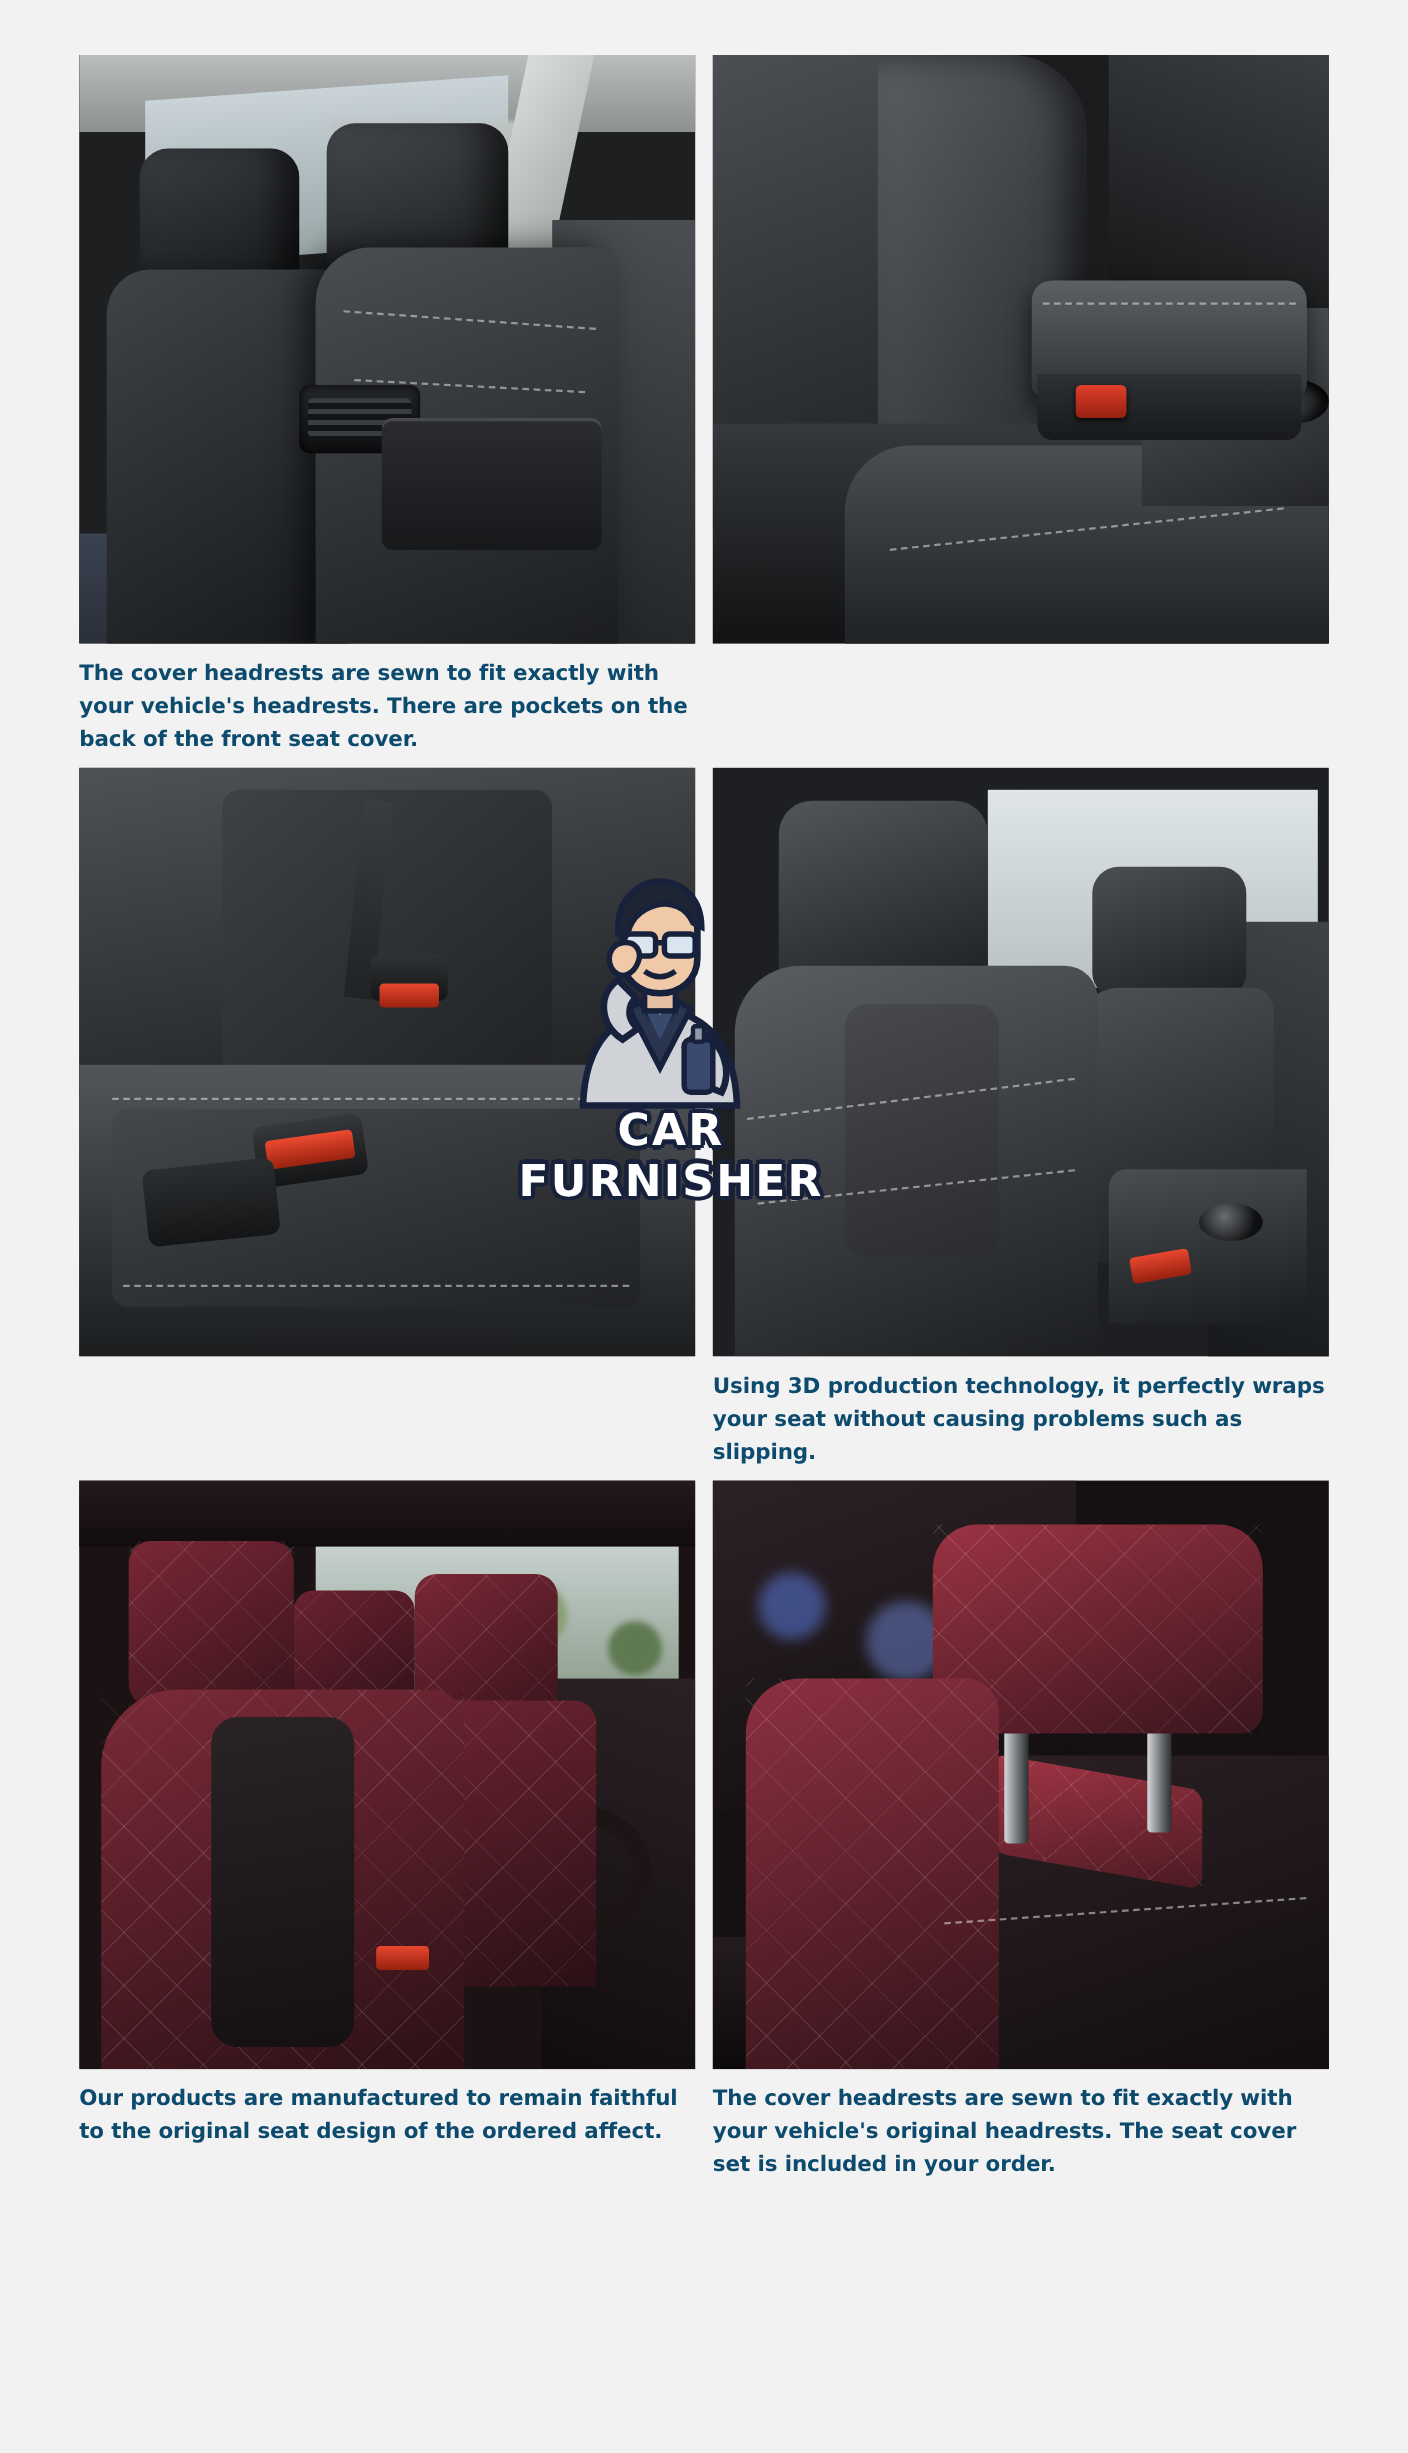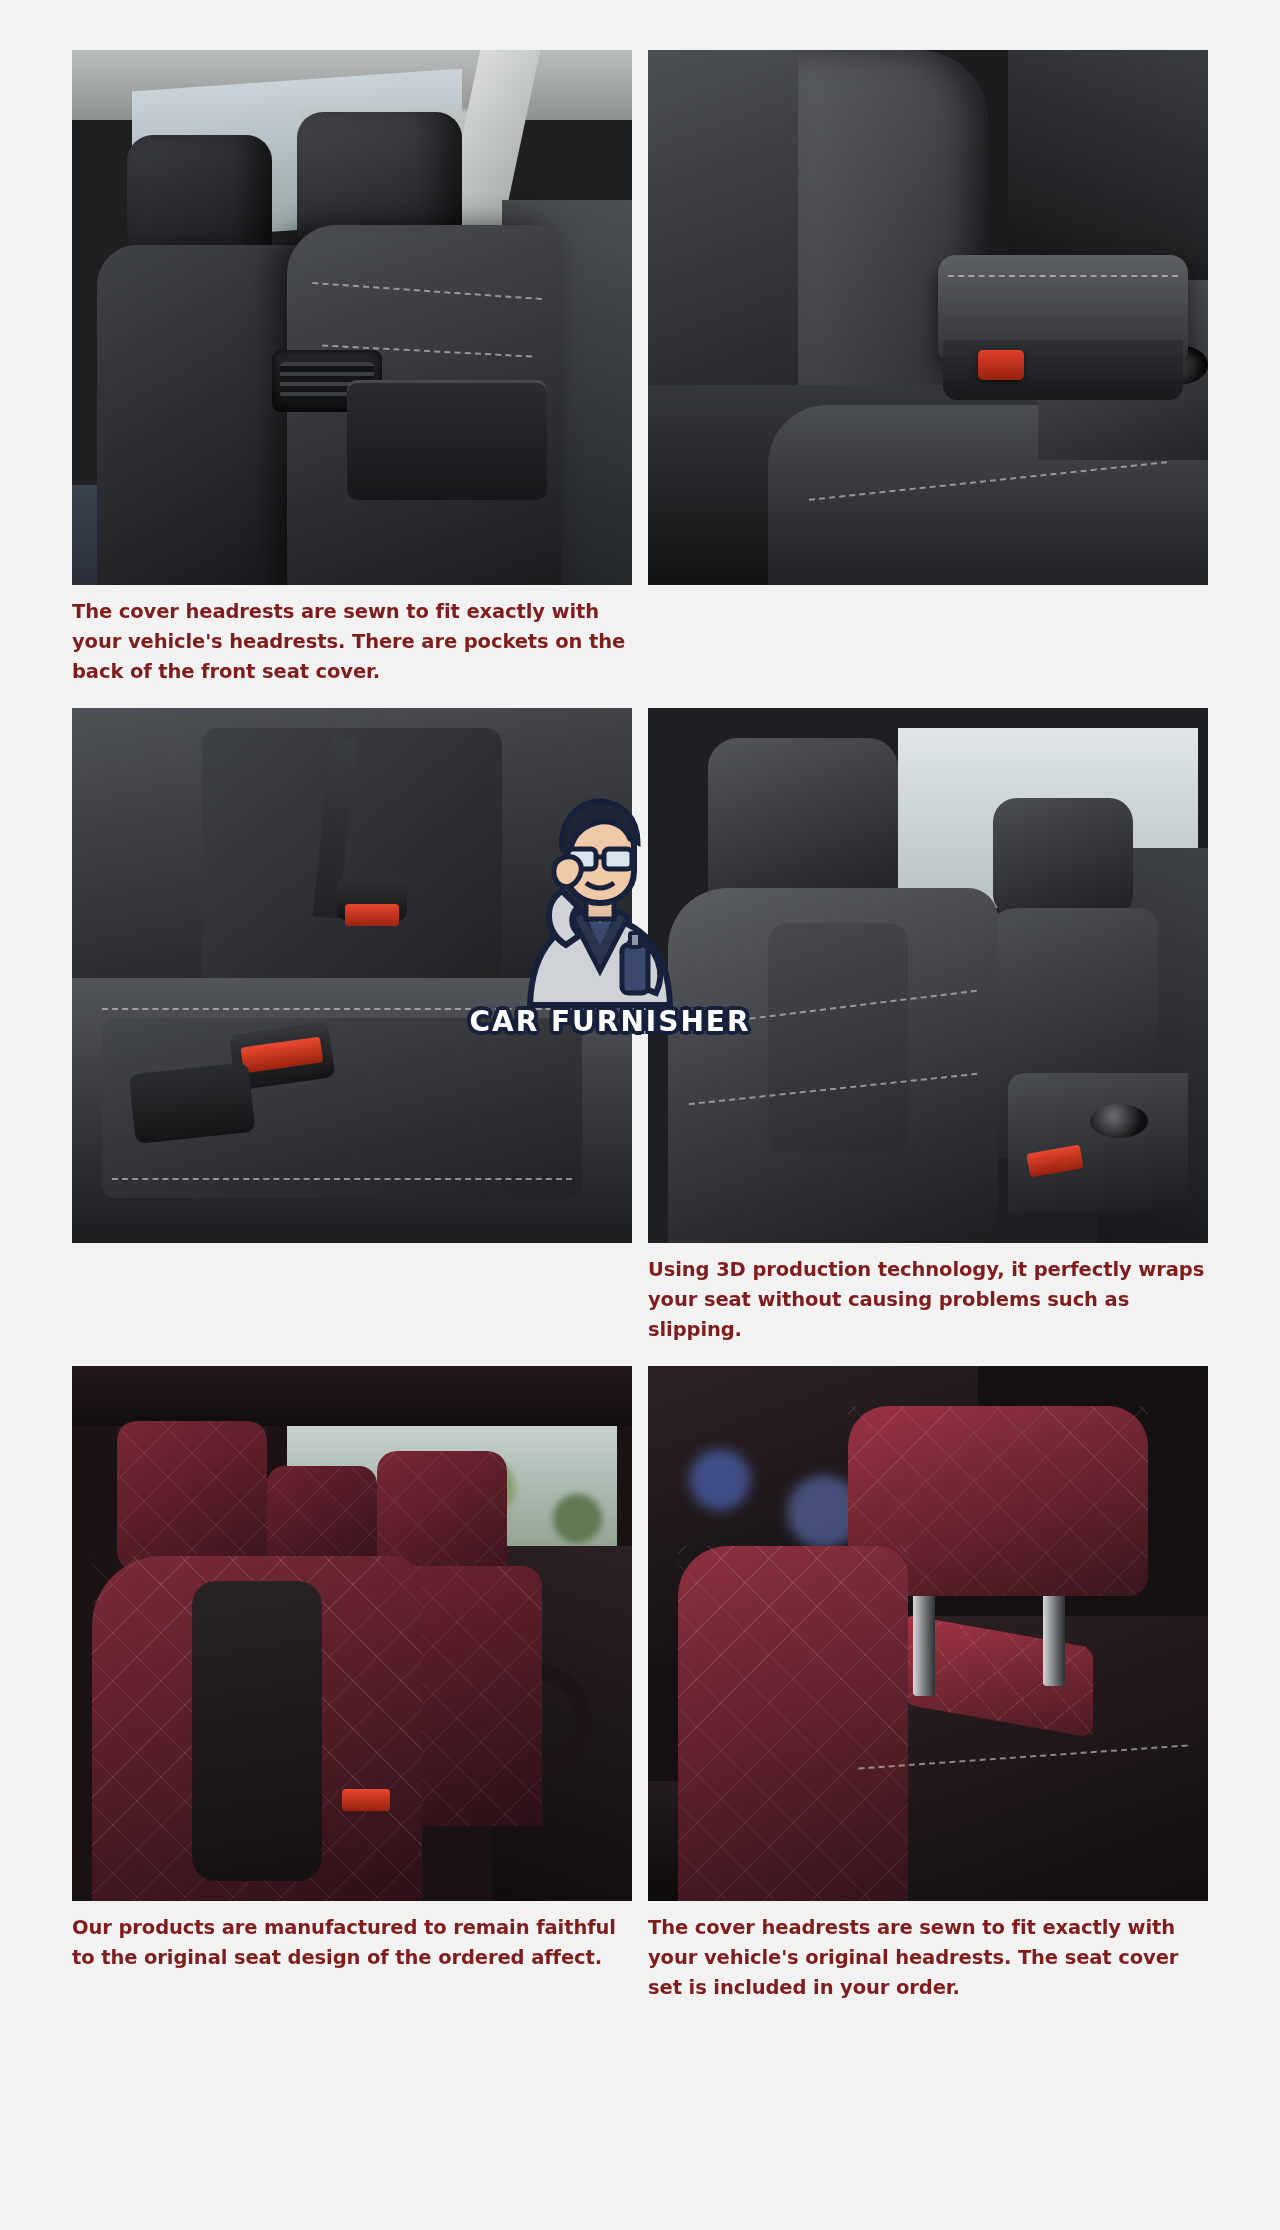--- a/index.html
+++ b/index.html
@@ -40,23 +40,23 @@
     height: 535px;
     position: relative;
     overflow: hidden;
     background: #2b2b2d;
   }
   .caption {
     font-family: "DejaVu Sans", sans-serif;
     font-weight: bold;
     font-size: 19.5px;
     line-height: 30px;
-    color: #7f1d1d;
+    color: #0c4a6e;
     padding-top: 12px;
-    padding-bottom: 21px;
+    padding-bottom: 11px;
     letter-spacing: -0.1px;
   }
 
   
   .sky {
     position: absolute;
     background: linear-gradient(180deg,#cfd8de 0%, #e6e9ea 60%, #d5d8d6 100%);
   }
   .stitch {
     position: absolute;
@@ -427,21 +427,21 @@
     pointer-events:none;
   }
   .wm-text {
     position:absolute;
     left: 0;
     top: 210px;
     width: 360px;
     text-align:center;
     font-family:"DejaVu Sans", sans-serif;
     font-weight:bold;
-    font-size: 28px;
+    font-size: 40px;
     letter-spacing: 2px;
     color:#ffffff;
     text-shadow:
       -3px -3px 0 #17213b, 3px -3px 0 #17213b,
       -3px  3px 0 #17213b, 3px  3px 0 #17213b,
        0   -4px 0 #17213b, 0    4px 0 #17213b,
       -4px  0   0 #17213b, 4px  0   0 #17213b;
   }
 </style>
 </head>

